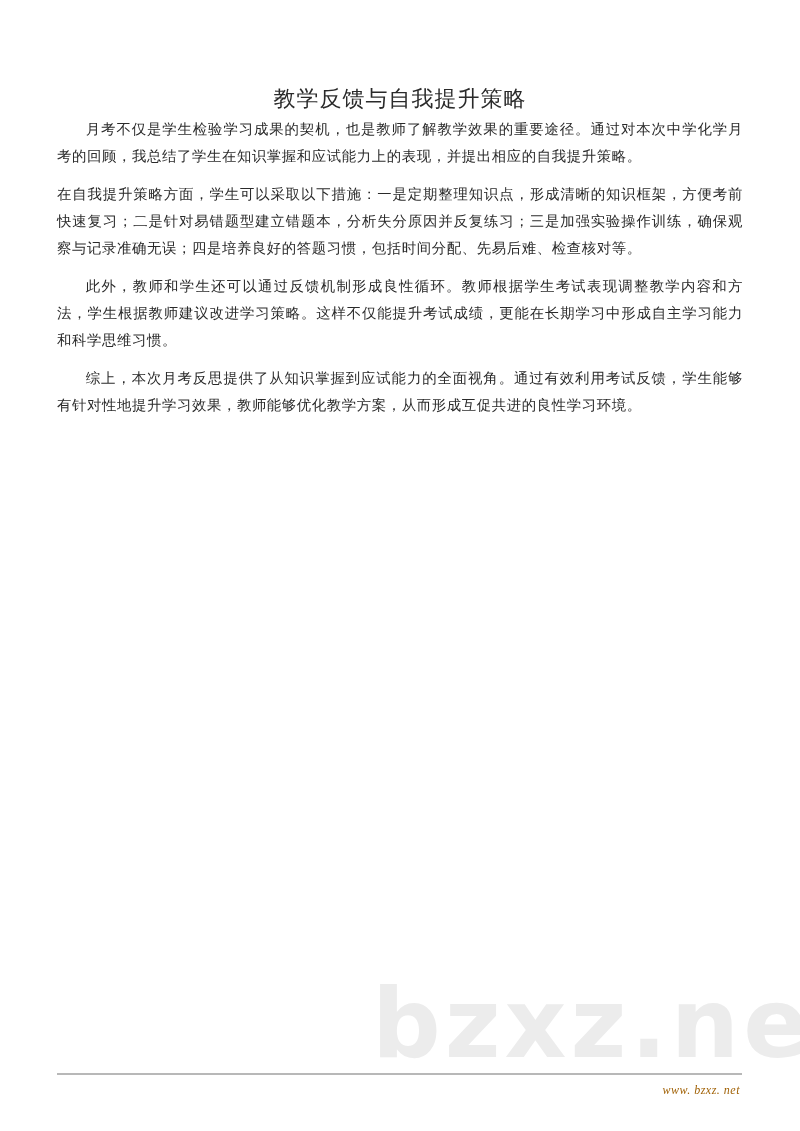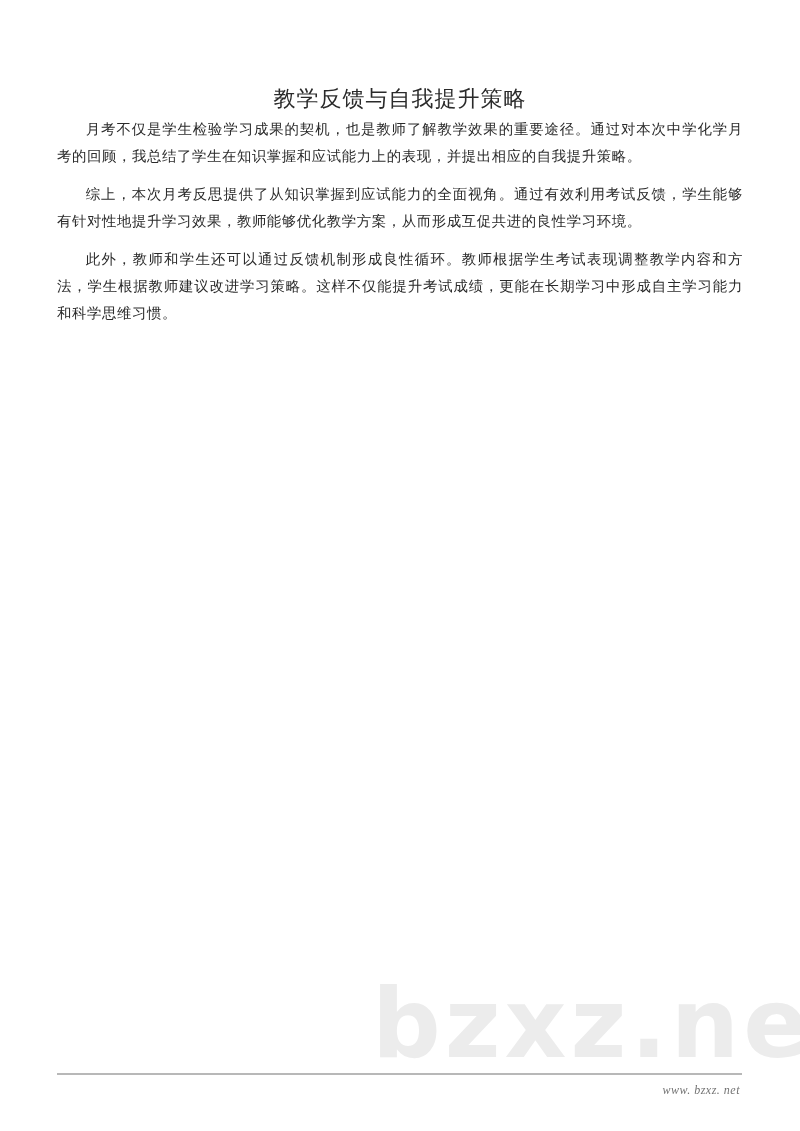--- a/index.html
+++ b/index.html
@@ -20,30 +20,31 @@
   }
   .para.indent { text-indent: 2em; font-family: Liberation Serif, serif; }
   .watermark {
     position: absolute; left: 372px; top: 976px; font-family: "DejaVu Sans", "Liberation Sans", sans-serif;
     font-weight: bold; font-size: 96px; color: #ececec; letter-spacing: 4px; line-height: 1;
   }
   .footer-line {
     position: absolute; left: 57px; top: 1073px; width: 685px; height: 2px; background: #b8b8b8;
   }
   .footer-url {
-    position: absolute; right: 60px; top: 1083px; font-style: italic; font-size: 12px; color: #737373;
+    position: absolute; right: 60px; top: 1083px; font-style: italic; font-size: 12px; color: #a16207;
     font-family: "Liberation Serif", serif; letter-spacing: 0.5px;
   }
 </style>
 </head>
 <body>
 
 <div class="title">教学反馈与自我提升策略</div>
 
 <div class="body-text">
   <p class="para indent">月考不仅是学生检验学习成果的契机，也是教师了解教学效果的重要途径。通过对本次中学化学月考的回顾，我总结了学生在知识掌握和应试能力上的表现，并提出相应的自我提升策略。</p>
+  <p class="para">在自我提升策略方面，学生可以采取以下措施：一是定期整理知识点，形成清晰的知识框架，方便考前快速复习；二是针对易错题型建立错题本，分析失分原因并反复练习；三是加强实验操作训练，确保观察与记录准确无误；四是培养良好的答题习惯，包括时间分配、先易后难、检查核对等。</p>
+  <p class="para indent">此外，教师和学生还可以通过反馈机制形成良性循环。教师根据学生考试表现调整教学内容和方法，学生根据教师建议改进学习策略。这样不仅能提升考试成绩，更能在长期学习中形成自主学习能力和科学思维习惯。</p>
   <p class="para indent">综上，本次月考反思提供了从知识掌握到应试能力的全面视角。通过有效利用考试反馈，学生能够有针对性地提升学习效果，教师能够优化教学方案，从而形成互促共进的良性学习环境。</p>
-  <p class="para indent">此外，教师和学生还可以通过反馈机制形成良性循环。教师根据学生考试表现调整教学内容和方法，学生根据教师建议改进学习策略。这样不仅能提升考试成绩，更能在长期学习中形成自主学习能力和科学思维习惯。</p>
 </div>
 
 <div class="watermark">bzxz.net</div>
 <div class="footer-line"></div>
 <div class="footer-url">www. bzxz. net</div>
 
 </body></html>

